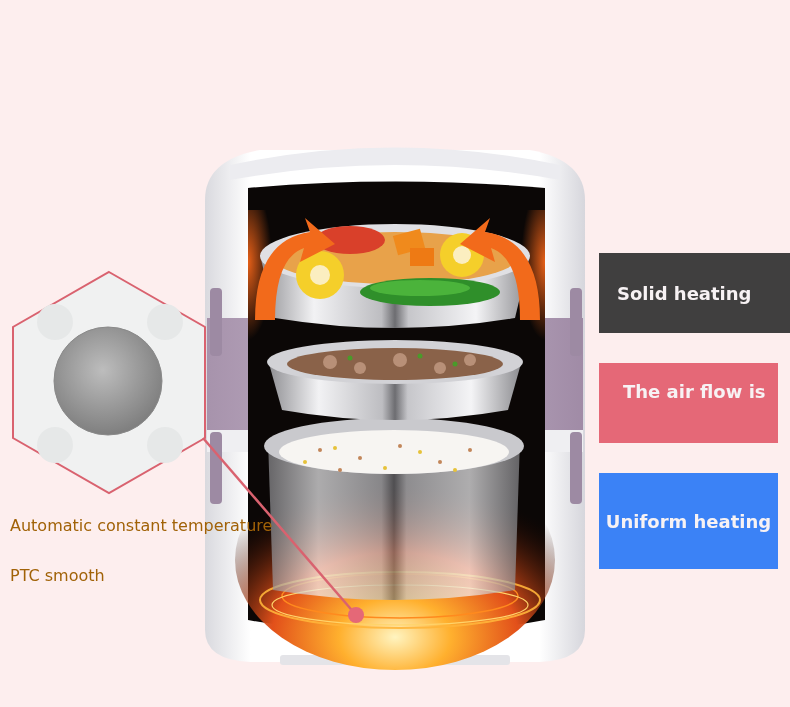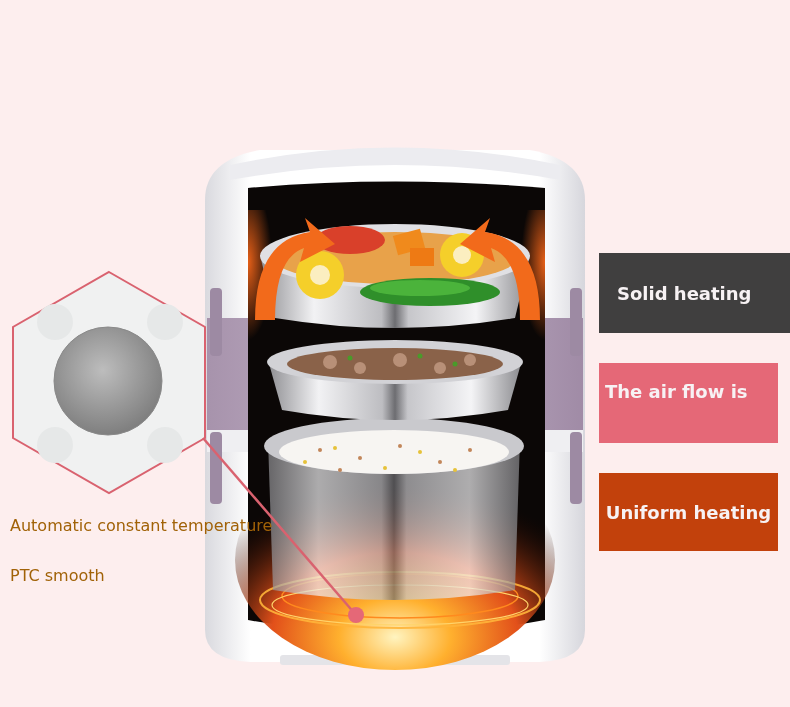--- a/index.html
+++ b/index.html
@@ -1,21 +1,21 @@
 <!DOCTYPE html>
 <html><head>
 <meta charset="utf-8">
 <style>
   html,body{margin:0;padding:0;}
   body{width:790px;height:707px;background:#fdeeee;position:relative;overflow:hidden;font-family:"Liberation Sans","DejaVu Sans",sans-serif;}
   .abs{position:absolute;}
   .label-box{position:absolute;color:#f7f2f4;font-family:"DejaVu Sans","Liberation Sans",sans-serif;font-weight:bold;font-size:18px;box-sizing:border-box;}
   .lb1{left:599px;top:253px;width:214px;height:80px;background:#403f3f;display:flex;align-items:center;padding-left:18px;}
-  .lb2{left:599px;top:363px;width:179px;height:80px;background:#e56877;padding:14px 0 0 6px;line-height:30px;}
-  .lb3{left:599px;top:473px;width:179px;height:78px;background:#c2410c;display:flex;align-items:center;justify-content:center;}
+  .lb2{left:599px;top:363px;width:179px;height:80px;background:#e56877;padding:14px 0 0 24px;line-height:30px;}
+  .lb3{left:599px;top:473px;width:179px;height:96px;background:#3b82f6;display:flex;align-items:center;justify-content:center;}
   .lb2 .l2{display:block;padding-left:4px;}
   .cap{position:absolute;color:#a16207;font-size:16px;font-family:"DejaVu Sans",sans-serif;}
   .cap1{left:10px;top:516px;}
   .cap2{left:10px;top:566px;}
 </style>
 </head>
 <body>
 
 <svg class="abs" style="left:0;top:0" width="790" height="707" viewBox="0 0 790 707">
   <defs>

